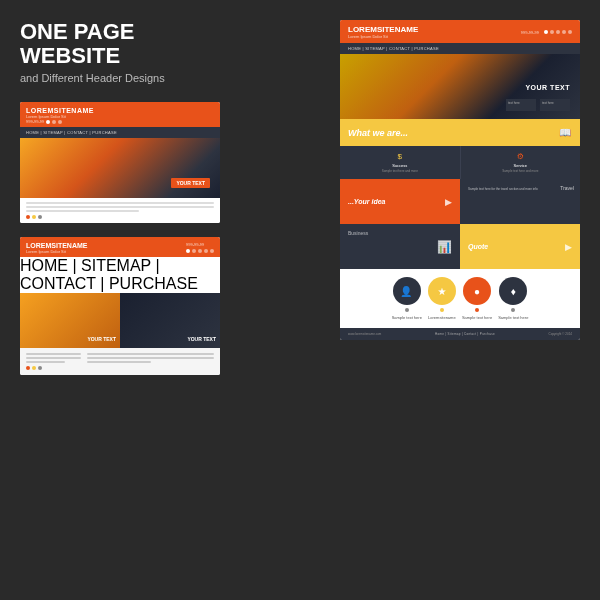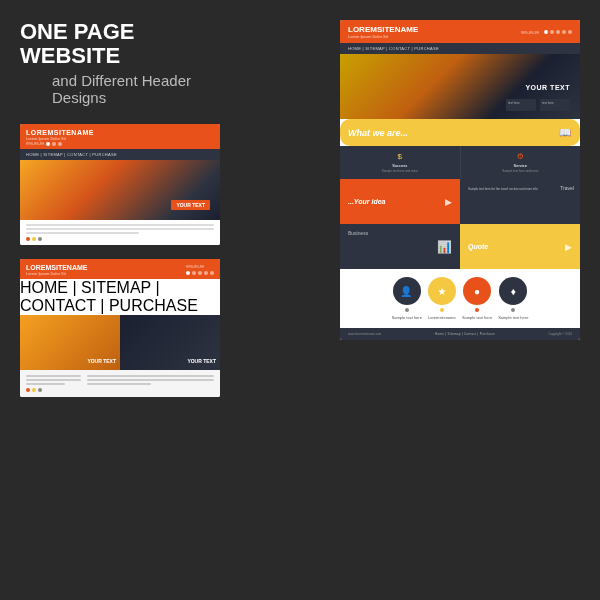--- a/index.html
+++ b/index.html
@@ -25,23 +25,22 @@
     }
     .title-block h1 {
       color: #fff;
       font-size: 22px;
       font-weight: 700;
       line-height: 1.1;
       text-transform: uppercase;
     }
     .title-block p {
       color: #bbb;
-      font-size: 15px;
+      font-size: 11px;
       margin-top: 4px;
-      margin-left: 32px;
     }
 
     
     .mockup-sm {
       background: #fff;
       width: 200px;
       border-radius: 2px;
       overflow: hidden;
       margin-bottom: 14px;
     }
@@ -191,21 +190,20 @@
       letter-spacing: 0.5px;
     }
 
     
     .section-yellow {
       background: #f5c842;
       padding: 8px 8px;
       display: flex;
       justify-content: space-between;
       align-items: flex-end;
-      border-radius: 10px;
     }
     .section-yellow .section-title {
       color: #fff;
       font-size: 9px;
       font-weight: bold;
       font-style: italic;
     }
     .section-yellow .book-icon {
       color: #fff;
       font-size: 10px;

